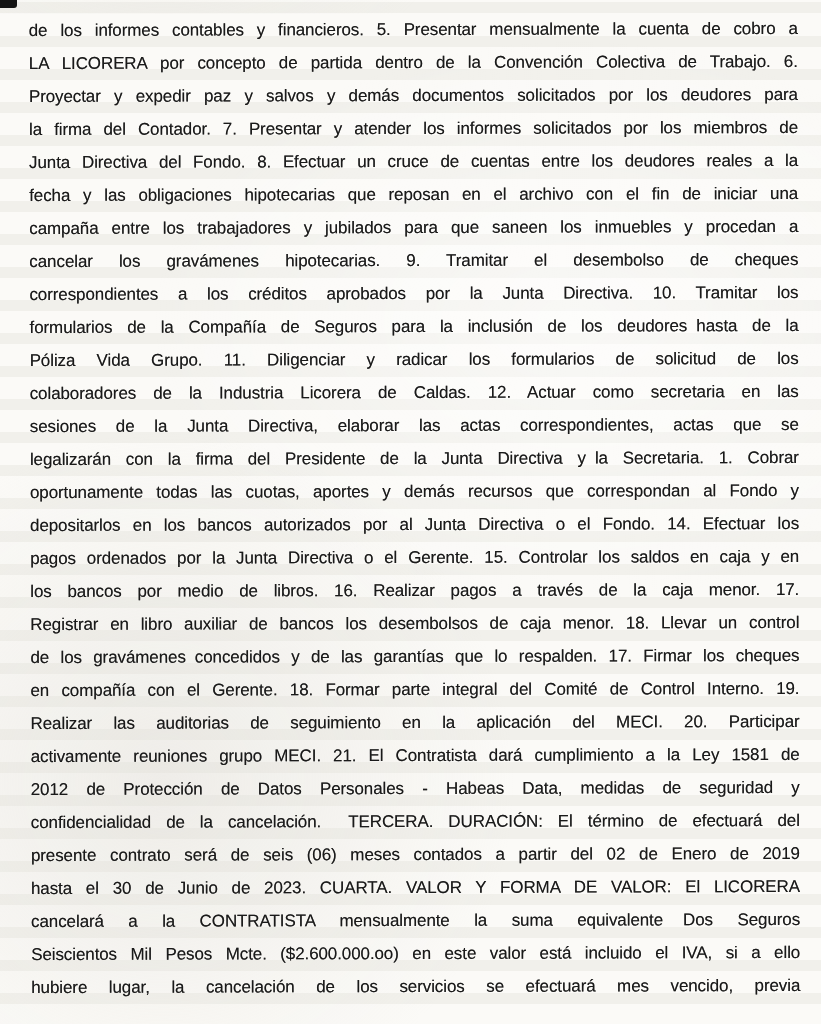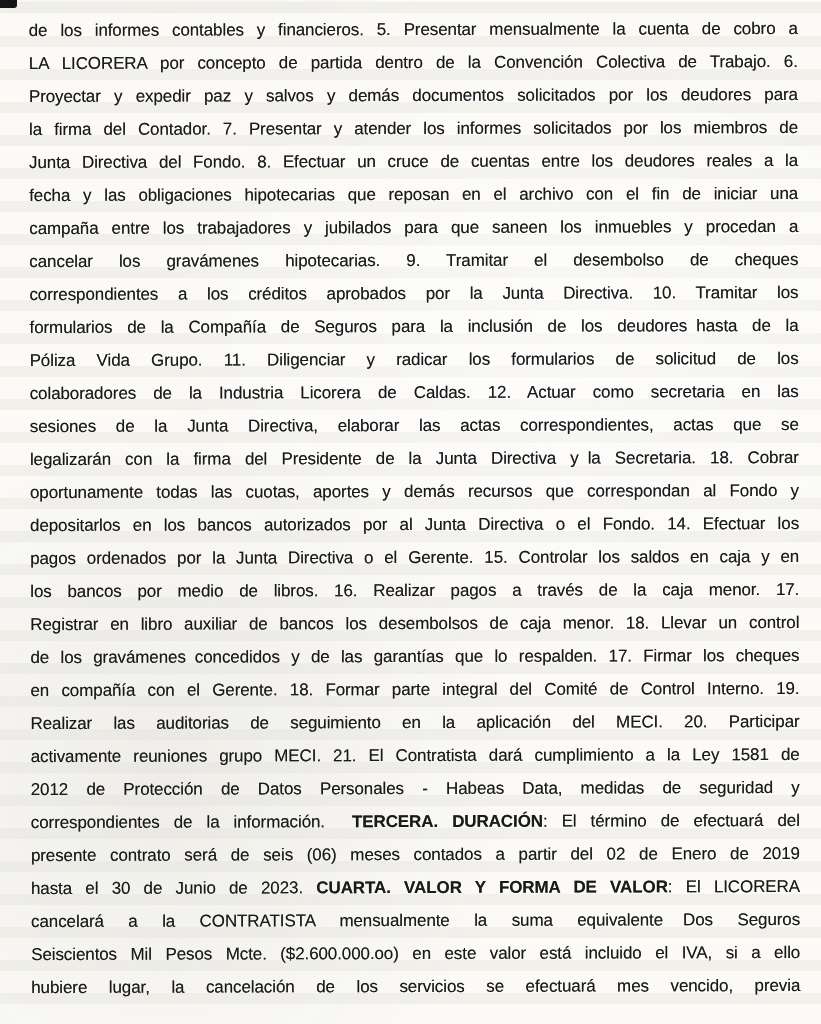--- a/index.html
+++ b/index.html
@@ -32,21 +32,21 @@
     text-shadow:0 0 0.4px rgba(10,10,10,0.55);
     transform:rotate(-0.15deg);
     transform-origin:50% 50%;
   }
   .line{
     min-height:33px;
     text-align:justify;
     text-align-last:justify;
     text-justify:inter-word;
   }
-  .line .bold{font-weight:700;}
+  .line .bold{font-weight:400;}
   .line .gap{display:inline-block;height:1px;}
 </style>
 </head>
 <body>
 
 <div class="page">
   <div class="corner-mark"></div>
   <div class="doc" id="doc">
       <div class="line"><span>de los informes contables y financieros. 5. Presentar mensualmente la cuenta de cobro a</span></div>
       <div class="line"><span>LA LICORERA por concepto de partida dentro de la Convención Colectiva de Trabajo. 6.</span></div>
@@ -54,31 +54,31 @@
       <div class="line"><span>la firma del Contador. 7. Presentar y atender los informes solicitados por los miembros de</span></div>
       <div class="line"><span>Junta Directiva del Fondo. 8. Efectuar un cruce de cuentas entre los deudores reales a la</span></div>
       <div class="line"><span>fecha y las obligaciones hipotecarias que reposan en el archivo con el fin de iniciar una</span></div>
       <div class="line"><span>campaña entre los trabajadores y jubilados para que saneen los inmuebles y procedan a</span></div>
       <div class="line"><span>cancelar los gravámenes hipotecarias. 9. Tramitar el desembolso de cheques</span></div>
       <div class="line"><span>correspondientes a los créditos aprobados por la Junta Directiva. 10. Tramitar los</span></div>
       <div class="line"><span>formularios de la Compañía de Seguros para la inclusión de los deudores</span><span class="gap" style="width: 9px;"></span><span>hasta de la</span></div>
       <div class="line"><span>Póliza Vida Grupo. 11. Diligenciar y radicar los formularios de solicitud de los</span></div>
       <div class="line"><span>colaboradores de la Industria Licorera de Caldas. 12. Actuar como secretaria en las</span></div>
       <div class="line"><span>sesiones de la Junta Directiva, elaborar las actas correspondientes, actas que se</span></div>
-      <div class="line"><span>legalizarán con la firma del Presidente de la Junta Directiva y</span><span class="gap" style="width: 9px;"></span><span>la Secretaria. 18. Cobrar</span></div>
+      <div class="line"><span>legalizarán con la firma del Presidente de la Junta Directiva y</span><span class="gap" style="width: 9px;"></span><span>la Secretaria. 1. Cobrar</span></div>
       <div class="line"><span>oportunamente todas las cuotas, aportes y demás recursos que correspondan al Fondo y</span></div>
       <div class="line"><span>depositarlos en los bancos autorizados por al Junta Directiva o el Fondo. 14. Efectuar los</span></div>
       <div class="line"><span>pagos ordenados por la Junta Directiva o el Gerente. 15. Controlar los saldos en caja y en</span></div>
       <div class="line"><span>los bancos por medio de libros. 16. Realizar pagos a través de la caja menor. 17.</span></div>
       <div class="line"><span>Registrar en libro auxiliar de bancos los desembolsos de caja menor. 18. Llevar un control</span></div>
       <div class="line"><span>de los gravámenes</span><span class="gap" style="width: 9px;"></span><span>concedidos y de las garantías que lo respalden. 17. Firmar los cheques</span></div>
       <div class="line"><span>en compañía con el Gerente. 18. Formar parte integral del Comité de Control Interno. 19.</span></div>
       <div class="line"><span>Realizar las auditorias de seguimiento en la aplicación del MECI. 20. Participar</span></div>
       <div class="line"><span>activamente reuniones grupo MECI. 21. El Contratista dará cumplimiento a la Ley 1581 de</span></div>
       <div class="line"><span>2012 de Protección de Datos Personales - Habeas Data, medidas de seguridad y</span></div>
-      <div class="line"><span>correspondientes de la información.</span><span class="gap" style="width: 27px;"></span><span class="bold">TERCERA. DURACIÓN</span><span>: El término de efectuará del</span></div>
+      <div class="line"><span>confidencialidad de la cancelación.</span><span class="gap" style="width: 27px;"></span><span class="bold">TERCERA. DURACIÓN</span><span>: El término de efectuará del</span></div>
       <div class="line"><span>presente contrato será de seis (06) meses contados a partir del 02 de Enero de 2019</span></div>
       <div class="line"><span>hasta el 30 de Junio de 2023. </span><span class="bold">CUARTA. VALOR Y FORMA DE VALOR</span><span>: El LICORERA</span></div>
       <div class="line"><span>cancelará a la CONTRATISTA mensualmente la suma equivalente</span><span class="gap" style="width: 20px;"></span><span>Dos Seguros</span></div>
       <div class="line"><span>Seiscientos Mil Pesos Mcte. ($2.600.000.oo) en este valor está incluido el IVA, si a ello</span></div>
       <div class="line"><span>hubiere lugar, la cancelación de los servicios se efectuará mes vencido, previa</span></div>
     </div>
 </div>
 
 </body></html>

